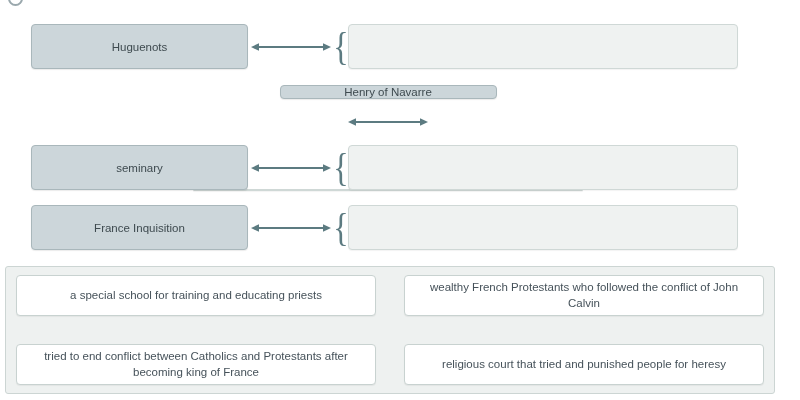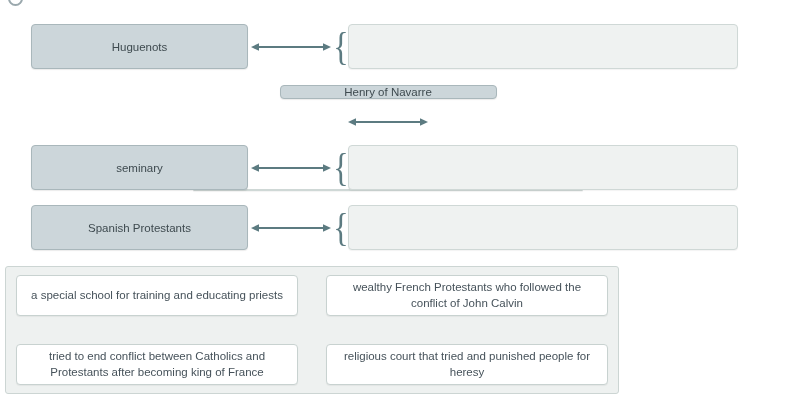--- a/index.html
+++ b/index.html
@@ -102,21 +102,21 @@
     padding: 0 8px;
     text-align: center;
     box-shadow: 0 1px 1px rgba(0,0,0,0.05);
   }
 
   
   .answer-bank {
     position: absolute;
     left: 5px;
     top: 266px;
-    width: 614px;
+    width: 770px;
     height: 128px;
     box-sizing: border-box;
     background: #eef1f0;
     border: 1px solid #ccd5d3;
     border-radius: 3px;
     padding: 8px 10px;
     display: grid;
     grid-template-columns: 1fr 1fr;
     grid-template-rows: 1fr 1fr;
     column-gap: 20px;
@@ -179,21 +179,21 @@
         <line x1="6" y1="6" x2="74" y2="6" stroke="#5c7b81" stroke-width="2.2"></line>
         <polygon points="0,6 8,2.2 8,9.8" fill="#5c7b81"></polygon>
         <polygon points="80,6 72,2.2 72,9.8" fill="#5c7b81"></polygon>
       </svg>
     </div>
     <div class="brace">{</div>
     <div class="drop-zone"></div>
   </div>
 
   <div class="match-row" style="top:205px;">
-    <div class="term-box">Spanish Protestants</div>
+    <div class="term-box">France Inquisition</div>
     <div class="arrow-wrap">
       <svg width="80" height="12" viewBox="0 0 80 12">
         <line x1="6" y1="6" x2="74" y2="6" stroke="#5c7b81" stroke-width="2.2"></line>
         <polygon points="0,6 8,2.2 8,9.8" fill="#5c7b81"></polygon>
         <polygon points="80,6 72,2.2 72,9.8" fill="#5c7b81"></polygon>
       </svg>
     </div>
     <div class="brace">{</div>
     <div class="drop-zone"></div>
   </div>

